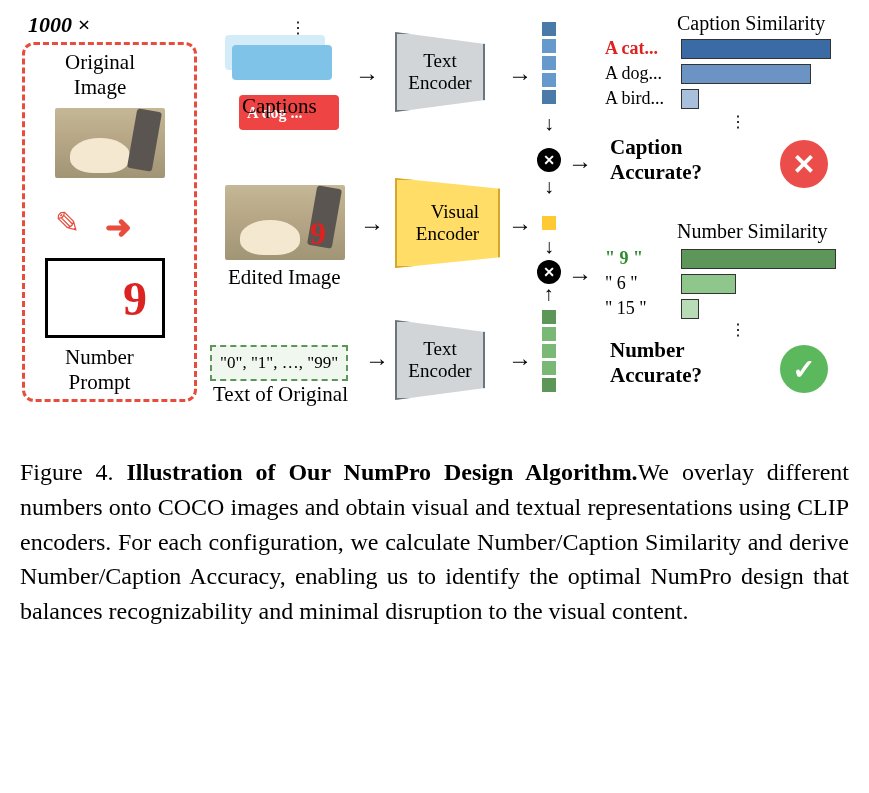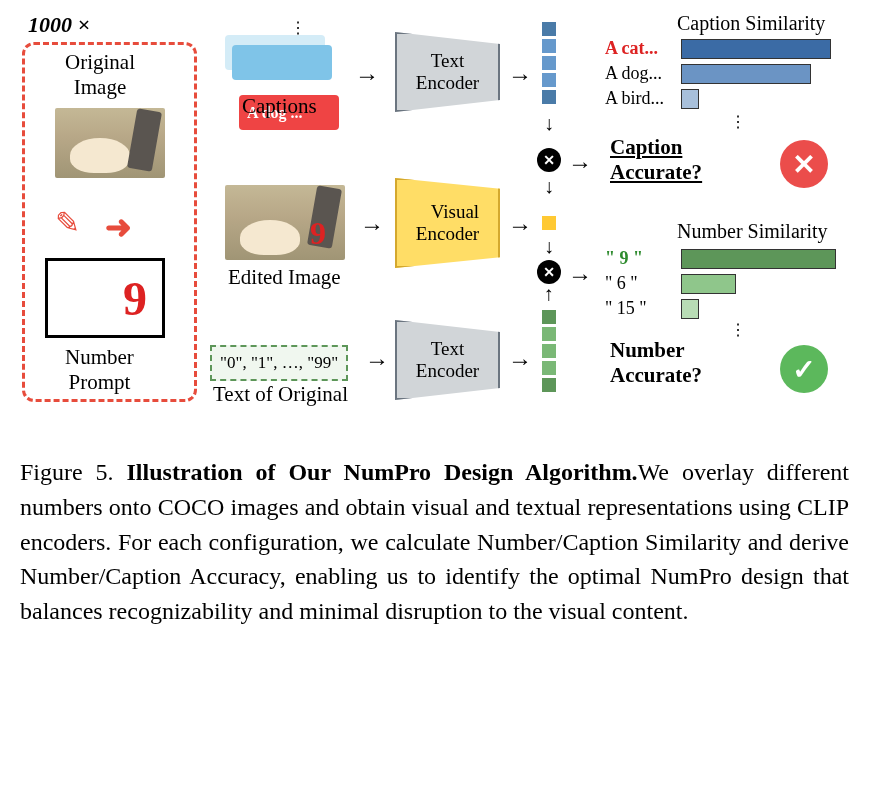--- a/index.html
+++ b/index.html
@@ -14,21 +14,21 @@
     .number-box { position: absolute; border: 3px solid black; background: white; display: flex; align-items: center; justify-content: flex-end; padding-right: 15px; }
     .big-nine { color: #d22; font-weight: bold; font-family: 'Times New Roman', serif; }
     .pencil-icon { position: absolute; color: #e74c3c; }
     .arrow-right-thick { position: absolute; color: #e74c3c; font-size: 32px; font-weight: bold; }
     .caption-card { position: absolute; width: 100px; height: 35px; border-radius: 4px; display: flex; align-items: center; padding-left: 8px; font-size: 16px; font-weight: bold; }
     .card1 { background: #d4ecf7; }
     .card2 { background: #7fc4e8; }
     .card3 { background: #ef4444; color: white; margin-top: 40px; }
     .vdots { position: absolute; font-size: 16px; }
     .trapezoid { position: absolute; display: flex; flex-direction: column; align-items: center; justify-content: center; font-size: 19px; }
-    .text-enc { width: 105px; height: 80px; background: #d1d5d8; border: 2px solid #6b7580; clip-path: polygon(0 0, 100% 15%, 100% 85%, 0 100%); }
+    .text-enc { width: 90px; height: 80px; background: #d1d5d8; border: 2px solid #6b7580; clip-path: polygon(0 0, 100% 15%, 100% 85%, 0 100%); }
     .visual-enc { width: 105px; height: 90px; background: #ffdd66; border: 2px solid #d4a82e; clip-path: polygon(0 0, 100% 12%, 100% 88%, 0 100%); }
     .arrow { position: absolute; font-size: 24px; }
     .token-stack { position: absolute; display: flex; flex-direction: column; gap: 3px; }
     .token { width: 14px; height: 14px; }
     .tk-blue { background: #6699cc; }
     .tk-darkblue { background: #4a7ba8; }
     .tk-yellow { background: #ffc933; }
     .tk-green { background: #7ab876; }
     .tk-darkgreen { background: #5d9659; }
     .mult { position: absolute; width: 24px; height: 24px; border-radius: 50%; background: black; color: white; display: flex; align-items: center; justify-content: center; font-size: 14px; font-weight: bold; }
@@ -135,21 +135,21 @@
     <div class="bar-row">
         <span class="bar-label">A dog...</span>
         <div class="bar" style="width:130px; background:#6b94c4;"></div>
       </div>
     <div class="bar-row">
         <span class="bar-label">A bird...</span>
         <div class="bar" style="width:18px; background:#a8c0db;"></div>
       </div>
   </div>
   <span class="vdots" style="left:720px; top:102px;">⋮</span>
-  <div class="question-lbl" style="left:600px; top:125px; white-space:pre;text-decoration:underline;">Caption
+  <div class="question-lbl" style="left:600px; top:125px; white-space:pre;">Caption
 Accurate?</div>
   <div class="check-circle circle-red" style="left:770px; top:130px;">✕</div>
 
   <div class="chart-title" style="left:635px; top:210px;">Number Similarity</div>
   <div class="chart-bars" style="left:595px; top:238px;">
     <div class="bar-row">
         <span class="bar-label" style="color:#2e8b2e; font-weight:bold;">" 9 "</span>
         <div class="bar" style="width:155px; background:#5d9659;"></div>
       </div>
     <div class="bar-row">
@@ -162,15 +162,15 @@
       </div>
   </div>
   <span class="vdots" style="left:720px; top:310px;">⋮</span>
   <div class="question-lbl" style="left:600px; top:328px; white-space:pre;">Number
 Accurate?</div>
   <div class="check-circle circle-green" style="left:770px; top:335px;">✓</div>
 
 </div>
 
 <p class="caption-text">
-  <span class="fig-label">Figure 5.</span>
+  <span class="fig-label">Figure 4.</span>
   <strong>Illustration of Our NumPro Design Algorithm.</strong><span>We overlay different numbers onto COCO images and obtain visual and textual representations using CLIP encoders. For each configuration, we calculate Number/Caption Similarity and derive Number/Caption Accuracy, enabling us to identify the optimal NumPro design that balances recognizability and minimal disruption to the visual content.</span>
 </p>
 
 </body></html>

